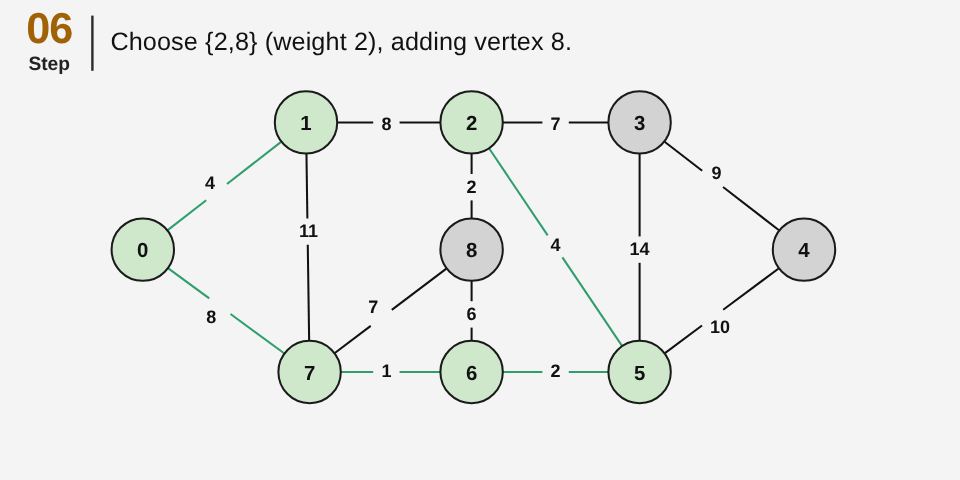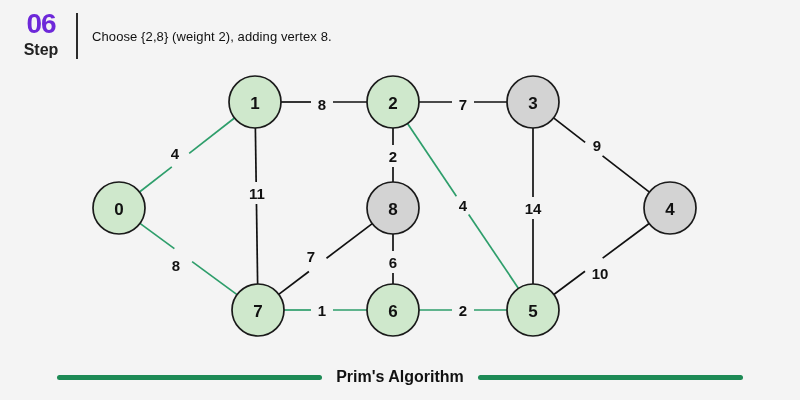--- a/index.html
+++ b/index.html
@@ -31,42 +31,42 @@
     align-items: center;
   }
   .step-block {
     width: 72px;
     min-width: 72px;
     text-align: center;
     padding-left: 10px;
     box-sizing: border-box;
   }
   .step-num {
-    font-size: 28px;
-    font-weight: bold;
-    color: #6d28d9;
+    font-size: 36px;
+    font-weight: bold;
+    color: #a16207;
     line-height: 1;
     letter-spacing: -1px;
   }
   .step-label {
     font-size: 16px;
     font-weight: bold;
     color: #222;
     line-height: 1.4;
     margin-top: 1px;
   }
   .divider {
     width: 2px;
     height: 46px;
     background: #2b2b2b;
     margin-left: 4px;
     margin-right: 14px;
   }
   .header-text {
-    font-size: 13px;
+    font-size: 21px;
     color: #111;
     font-weight: 400;
     letter-spacing: 0.1px;
   }
   
   .graph-wrap {
     position: absolute;
     left: 0;
     top: 60px;
     width: 800px;
@@ -221,19 +221,14 @@
             <text x="258" y="251" class="node-label">7</text>
           </g>
           <g>
             <circle cx="393" cy="148" r="26" class="node-circle" fill="#d3d3d3"></circle>
             <text x="393" y="149" class="node-label">8</text>
           </g>
         </g>
     </svg>
   </div>
 
-  <div class="footer">
-    <div class="foot-rule"></div>
-    <div class="foot-title">Prim's Algorithm</div>
-    <div class="foot-rule"></div>
-  </div>
 
 </div>
 
 </body></html>

